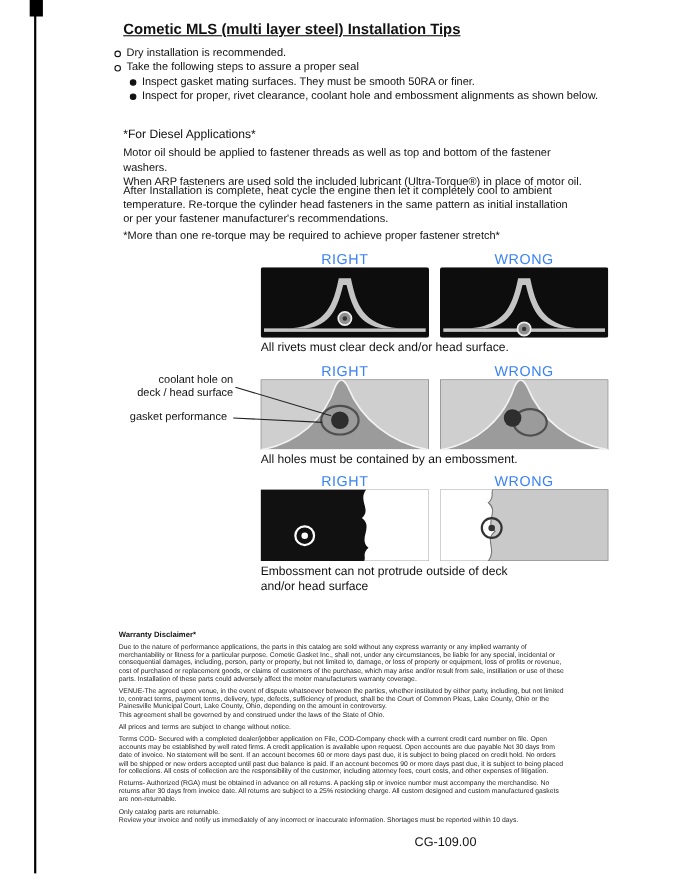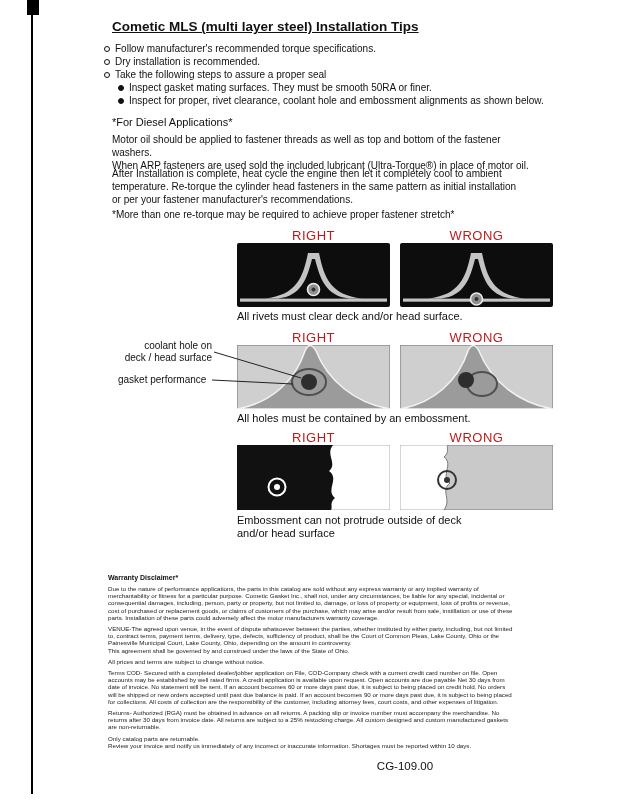--- a/index.html
+++ b/index.html
@@ -17,21 +17,21 @@
 
   .bullets{position:absolute;left:104px;top:42px;width:470px;}
   .b-row{display:flex;align-items:flex-start;font-size:10px;line-height:13px;}
   .b-marker{flex:none;width:4px;height:4px;border:1px solid #111;border-radius:50%;margin:4px 5px 0 0;background:transparent;}
   .b-row.sub{padding-left:14px;}
   .b-row.sub .b-marker{background:#111;width:4px;height:4px;}
 
   .diesel-heading{position:absolute;left:112px;top:116px;margin:0;font-size:11px;font-weight:normal;}
   .body-par{position:absolute;left:112px;margin:0;width:420px;font-size:10px;line-height:13px;white-space:pre-line;}
 
-  .dg-h{position:absolute;width:153px;text-align:center;font-size:13px;color:#b91c1c;letter-spacing:0.5px;}
+  .dg-h{position:absolute;width:153px;text-align:center;font-size:13px;color:#3b82f6;letter-spacing:0.5px;}
   .dg-img{position:absolute;width:153px;height:64px;}
   .dg-img svg{display:block;width:100%;height:100%;}
   .dg-caption{position:absolute;font-size:11px;white-space:pre-line;line-height:12.5px;}
   .dg-label{position:absolute;font-size:10px;line-height:12px;}
   .leader-lines{position:absolute;left:0;top:0;width:618px;height:800px;pointer-events:none;}
 
   .warranty{position:absolute;left:108px;top:574px;width:406px;}
   .w-head{font-size:7px;font-weight:bold;margin:0 0 4px 0;}
   .w-par{font-size:6.2px;line-height:7.2px;margin:0 0 4px 0;white-space:pre-line;color:#1c1c1c;}
 
@@ -41,24 +41,20 @@
 <body>
 
 <div class="page">
 
   <div class="edge-blob"></div>
   <div class="edge-line"></div>
 
   <h1 class="title">Cometic MLS (multi layer steel) Installation Tips</h1>
 
   <div class="bullets">
-    <div class="b-row">
-      <span class="b-marker"></span>
-      <span>Follow manufacturer's recommended torque specifications.</span>
-    </div>
     <div class="b-row">
       <span class="b-marker"></span>
       <span>Dry installation is recommended.</span>
     </div>
     <div class="b-row">
       <span class="b-marker"></span>
       <span>Take the following steps to assure a proper seal</span>
     </div>
     <div class="b-row sub">
       <span class="b-marker"></span>

